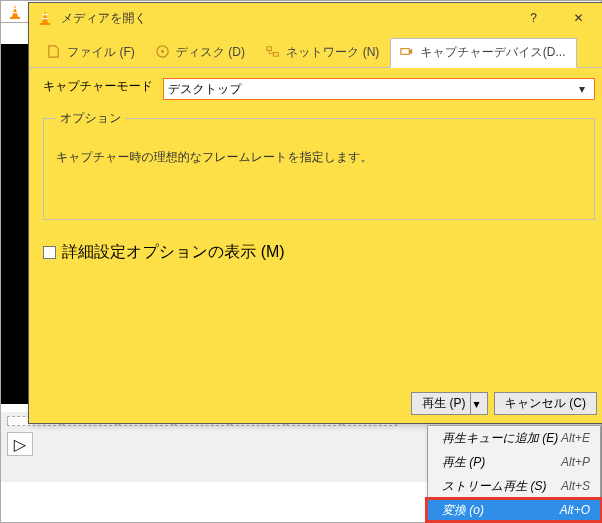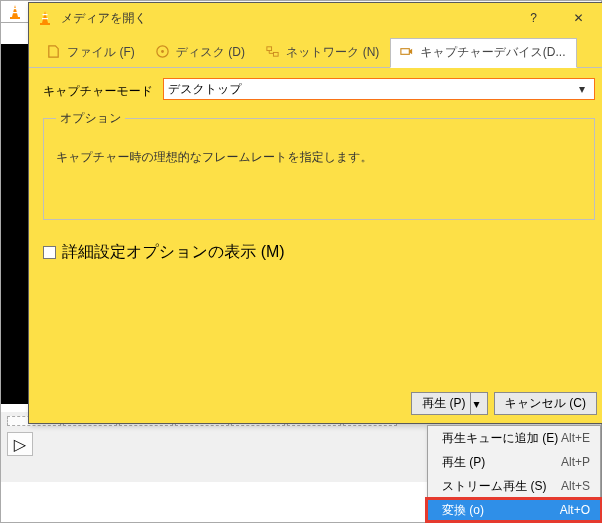--- a/index.html
+++ b/index.html
@@ -32,21 +32,21 @@
   .tabs { display:flex; padding: 4px 8px 0 8px; gap:0; border-bottom:1px solid #bfbfbf; font-size:12px;}
   .tab {
     display:flex; align-items:flex-start; gap:6px; padding:5px 10px 6px 8px;
     border:1px solid transparent; border-bottom:none; cursor:pointer; position:relative; top:1px;
     color:#444;
   }
   .tab.active { background:#fff; border-color:#bfbfbf; border-bottom:1px solid #fff;}
   .tab-ico { width:15px; height:15px; display:inline-flex; align-items:center; justify-content:center;}
 
   .body { padding: 10px 14px 8px 14px; }
-  .row { display:flex; align-items:flex-end; gap:10px; font-size:12px; }
+  .row { display:flex; align-items:flex-start; gap:10px; font-size:12px; }
   .mode-select {
     flex:1; height:22px; background:#fff; border:1px solid #f97316; font-size:12px;
     display:flex; align-items:center; padding:0 4px; justify-content:space-between;
   }
   .dropdown-arrow { width:16px; text-align:center; color:#333;}
 
   fieldset {
     border:1px solid #bfbfbf; margin:10px 0 0 0; padding:14px 12px 18px 12px; font-size:12px; color:#333;
   }
   legend { font-size:12px; padding:0 4px; color:#333;}
@@ -69,21 +69,21 @@
     display:flex; align-items:center; gap:4px; cursor:pointer;
   }
   .btn.play { padding-right:4px;}
   .split { width:13px; border-left:1px solid #888; height:100%; display:flex; align-items:center; justify-content:center;}
 
   .menu {
     position:absolute; top:425px; left:427px; width:174px; background:#f2f2f2;
     border:1px solid #a0a0a0; box-shadow:2px 2px 5px rgba(0,0,0,.25); font-size:12px;
     z-index:50;
   }
-  .menu-item { display:flex; align-items:center; padding:4px 10px 4px 14px; height:24px; cursor:pointer;}
+  .menu-item { display:flex; align-items:center; padding:4px 10px 4px 14px; height:24px; cursor:pointer;font-style:italic;}
   .menu-item .sc { margin-left:auto; color:#555;text-align:right;}
   .menu-item.highlight { background:#2f8fe8; color:#fff;}
   .menu-item.highlight .sc { color:#fff;}
   .red-frame {
     position:absolute; top:497px; left:425px; width:178px; height:26px;
     border:3px solid #e53a2e; pointer-events:none; z-index:60;
   }
 
   .cone { width:16px; height:16px;}
 </style>

